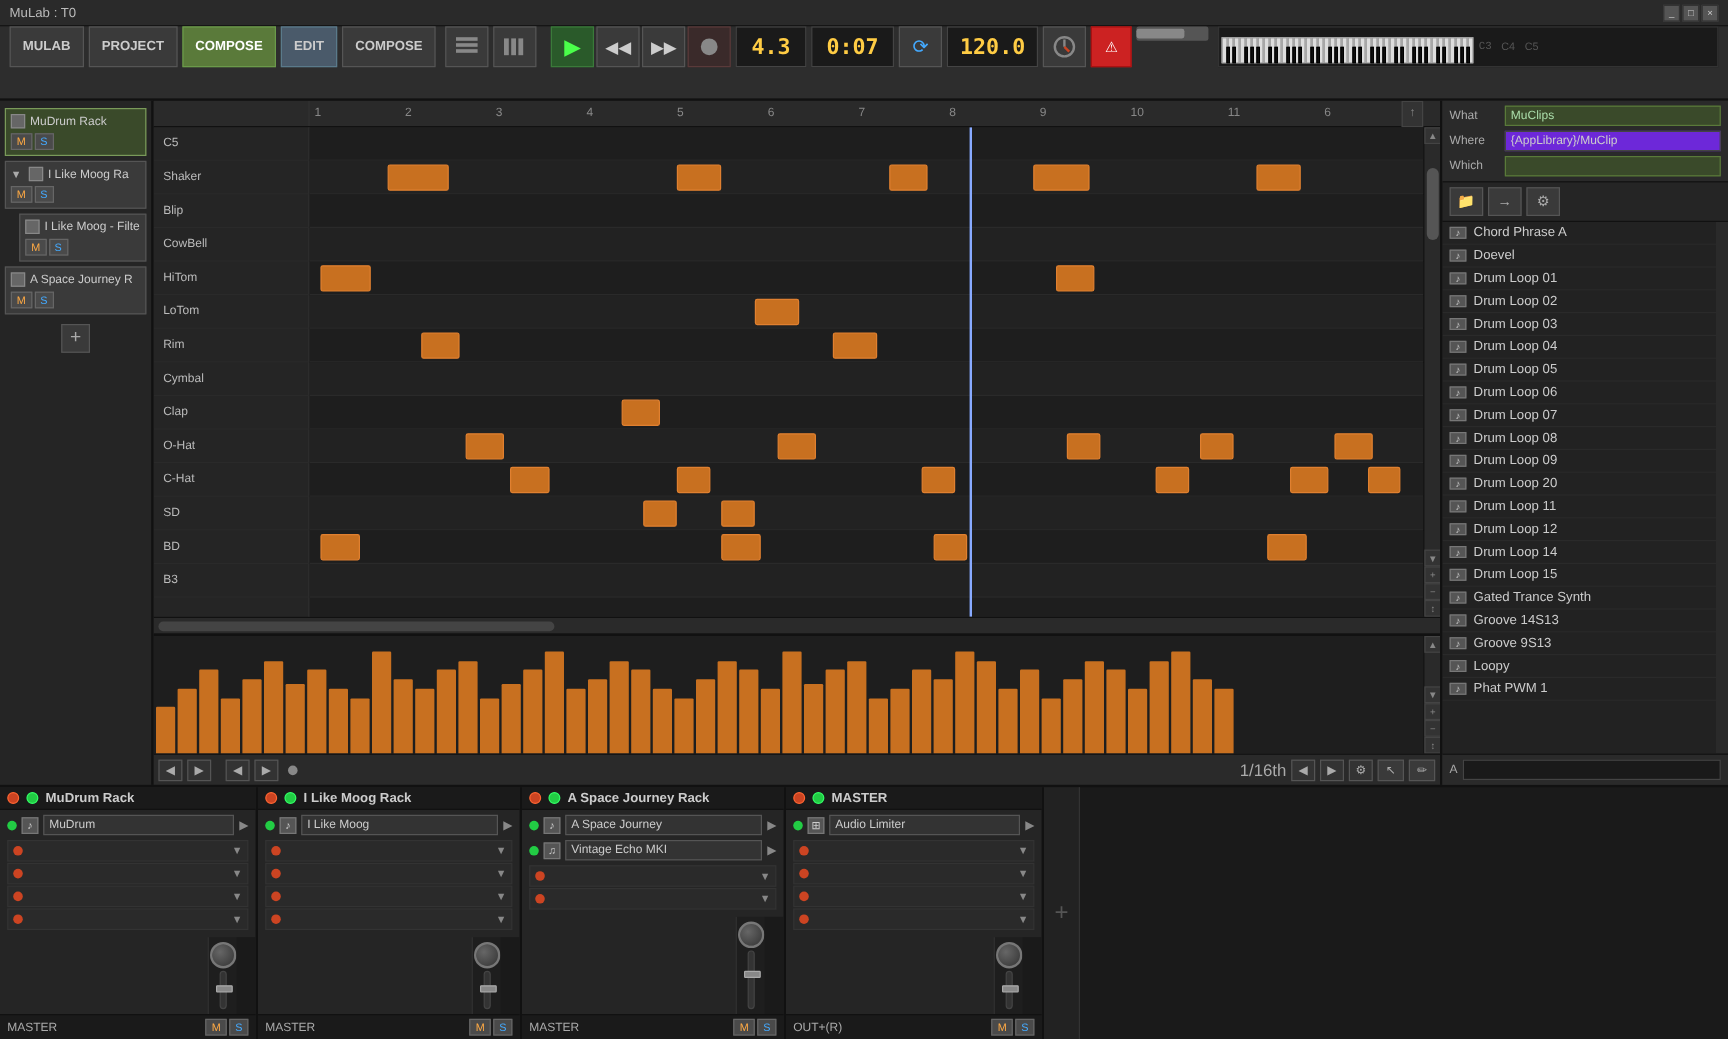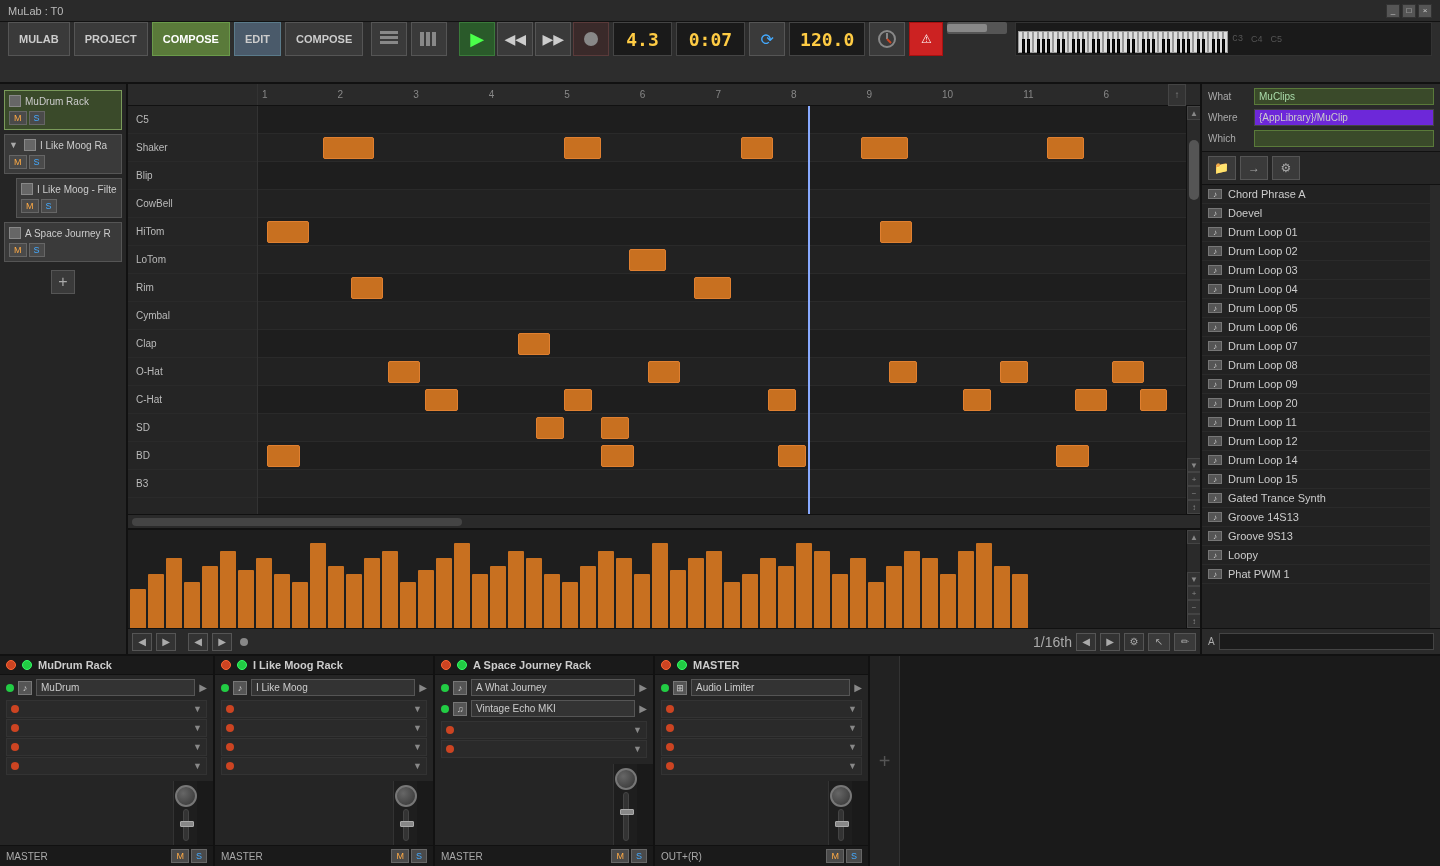--- a/index.html
+++ b/index.html
@@ -777,21 +777,21 @@
   <div class="mixer-rack" style="width:220px;">
     <div class="rack-title">
       <div class="led"></div>
       <div class="led green"></div>
       <span>A Space Journey Rack</span>
     </div>
     <div class="rack-channel">
       <div class="ch-row">
         <div class="small-led green"></div>
         <div style="width:14px;height:14px;background:#555;border:1px solid #777;font-size:9px;display:flex;align-items:center;justify-content:center;">♪</div>
-        <span class="ch-name">A What Journey</span>
+        <span class="ch-name">A Space Journey</span>
         <span class="ch-arrow">▶</span>
       </div>
       <div class="ch-row" style="margin-top:2px;">
         <div class="small-led green"></div>
         <div style="width:14px;height:14px;background:#555;border:1px solid #777;font-size:9px;display:flex;align-items:center;justify-content:center;">♫</div>
         <span class="ch-name">Vintage Echo MKI</span>
         <span class="ch-arrow">▶</span>
       </div>
       <div class="small-ch">
         <div class="small-ch-row">

